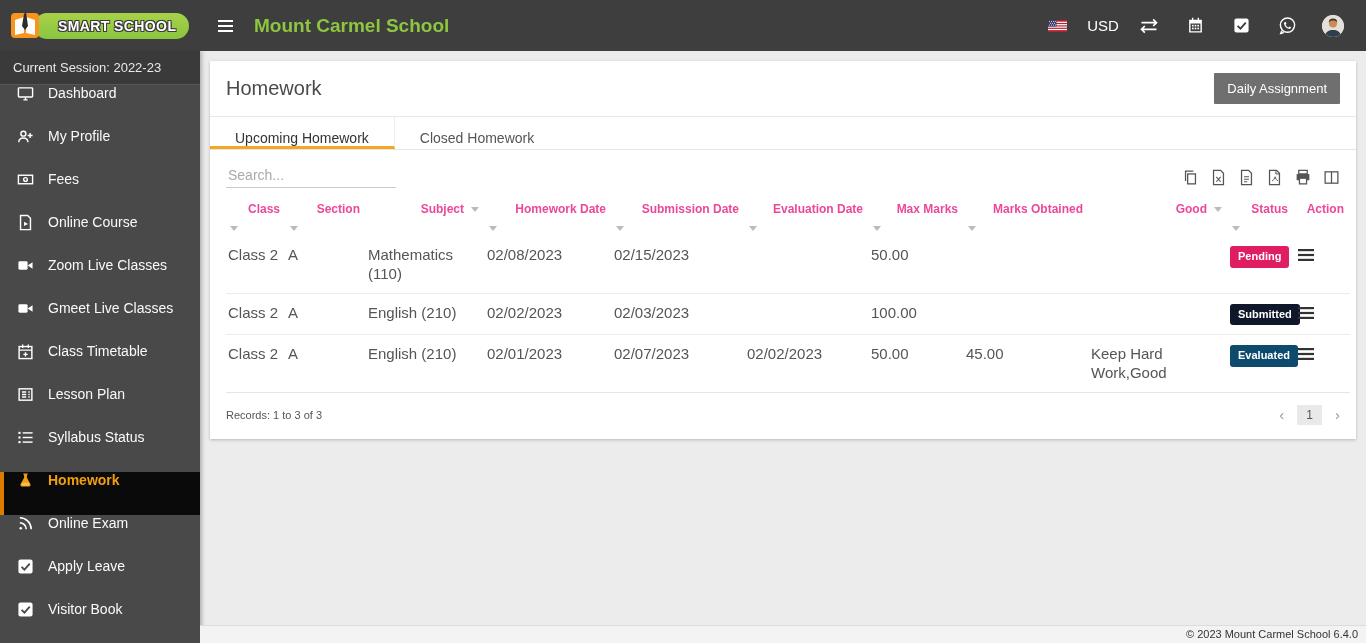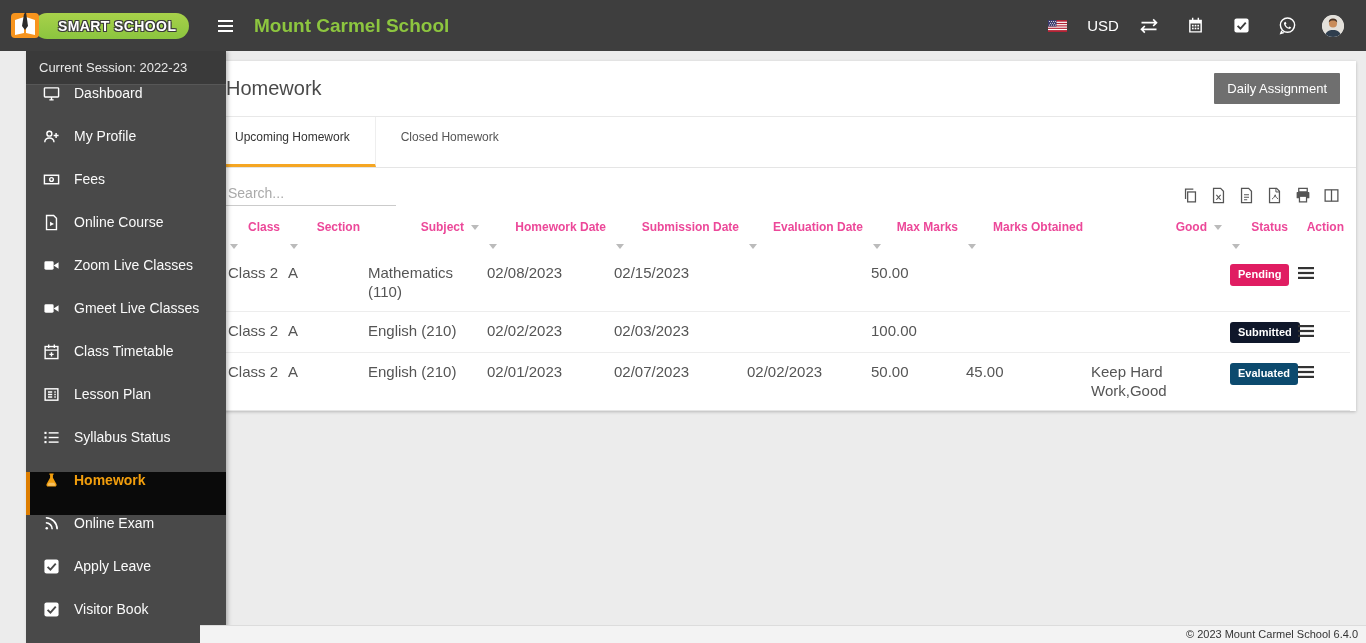--- a/index.html
+++ b/index.html
@@ -14,35 +14,35 @@
     text-shadow:-1px -1px 0 #3a3a3a, 1px -1px 0 #3a3a3a, -1px 1px 0 #3a3a3a, 1px 1px 0 #3a3a3a; }
   .hamburger { margin-left:14px; background:none; border:none; cursor:pointer; display:flex; flex-direction:column; gap:3px; padding:4px; }
   .hamburger span { display:block; width:15px; height:2px; background:#fff; }
   .nav-title { color:#8DC63F; font-size:19px; font-weight:bold; margin-left:17px; }
   .nav-right { margin-left:auto; display:flex; align-items:center; padding-right:10px; }
   .nav-ico { width:46px; display:flex; justify-content:center; align-items:center; background:none; border:none; cursor:pointer; }
   .nav-currency { color:#fff; font-size:15px; }
   .avatar { width:22px; height:22px; border-radius:50%; overflow:hidden; background:#E9E9E9; display:block; }
 
   
-  .sidebar { position:absolute; top:51px; left:0; bottom:0; width:200px; background:#494949; z-index:20; box-shadow:2px 0 4px rgba(0,0,0,.25);margin-left:26px; }
+  .sidebar { position:absolute; top:51px; left:0; bottom:0; width:200px; background:#494949; z-index:20; box-shadow:2px 0 4px rgba(0,0,0,.25); }
   .session { background:#3A3A3A; color:#E8E8E8; font-size:13px; padding:9px 13px; border-bottom:1px solid #575757; }
   .side-item { display:flex; height:43px; padding-left:17px; color:#FAFAFA; font-size:14px; cursor:pointer; }
   .side-item .si { width:17px; height:17px; margin-right:14px; flex:0 0 17px; }
   .side-item.active { background:#0A0A0A; border-left:4px solid #DD7D00; padding-left:13px; color:#F29E0D; font-weight:bold; }
 
   
   .main { position:absolute; left:200px; top:51px; right:0; bottom:18px; background:#ECECEC; padding:10px; }
   .card { background:#fff; box-shadow:0 1px 3px rgba(0,0,0,.22); }
   .card-header { display:flex; align-items:center; justify-content:space-between; padding:12px 16px; border-bottom:1px solid #E8E8E8; }
   .page-title { font-size:20px; font-weight:400; color:#4A4A4A; }
   .daily-btn { background:#6F6F6F; color:#fff; border:none; border-radius:1px; font-size:13px; padding:8px 13px; cursor:pointer; font-family:"Liberation Sans",sans-serif; }
 
   .tabs { display:flex; border-bottom:1px solid #E5E5E5; }
-  .tab { padding:13px 25px 20px; font-size:12px; color:#555; border-bottom:3px solid transparent; cursor:pointer; }
+  .tab { padding:13px 25px 0; font-size:14px; color:#555; border-bottom:3px solid transparent; cursor:pointer; }
   .tab.active { color:#333; border-bottom-color:#F5A623; border-right:1px solid #EEE; }
 
   .toolbar { display:flex; align-items:flex-end; justify-content:space-between; padding:13px 16px 2px; }
   .search-input { width:170px; border:none; border-bottom:1px solid #CBCBCB; background:transparent; font-size:14px; color:#b91c1c; padding:4px 2px; outline:none; font-family:"Liberation Sans",sans-serif; }
   .search-input::placeholder { color:#AAA; }
   .export-icons { display:flex; gap:11px; align-items:center; padding-bottom:2px; }
   .export-icons button { background:none; border:none; cursor:pointer; padding:0; line-height:0; }
 
   table { width:calc(100% - 32px); margin:2px 16px 0; border-collapse:collapse; table-layout:fixed; }
   th { text-align:right; font-size:12px; color:#ec4899; padding:10px 6px 3px 2px; vertical-align:top; white-space:nowrap; cursor:pointer; }
@@ -390,16 +390,24 @@
           <td><span class="badge" style="background-color: #0c4a6e;">Evaluated</span></td>
           <td><button class="action-btn"><svg width="16" height="14" viewBox="0 0 16 14" fill="#333">
                   <rect y="1" width="16" height="2.2"></rect>
                   <rect y="5.9" width="16" height="2.2"></rect>
                   <rect y="10.8" width="16" height="2.2"></rect>
                 </svg></button></td>
         </tr>
       </tbody>
     </table>
 
+    <div class="table-footer">
+      <span class="records">Records: 1 to 3 of 3</span>
+      <div class="pagination">
+        <button class="page-arrow">‹</button>
+        <span class="page-num">1</span>
+        <button class="page-arrow">›</button>
+      </div>
+    </div>
   </div>
 </div>
 
 <div class="footer">© 2023 Mount Carmel School 6.4.0</div>
 
 </body></html>

